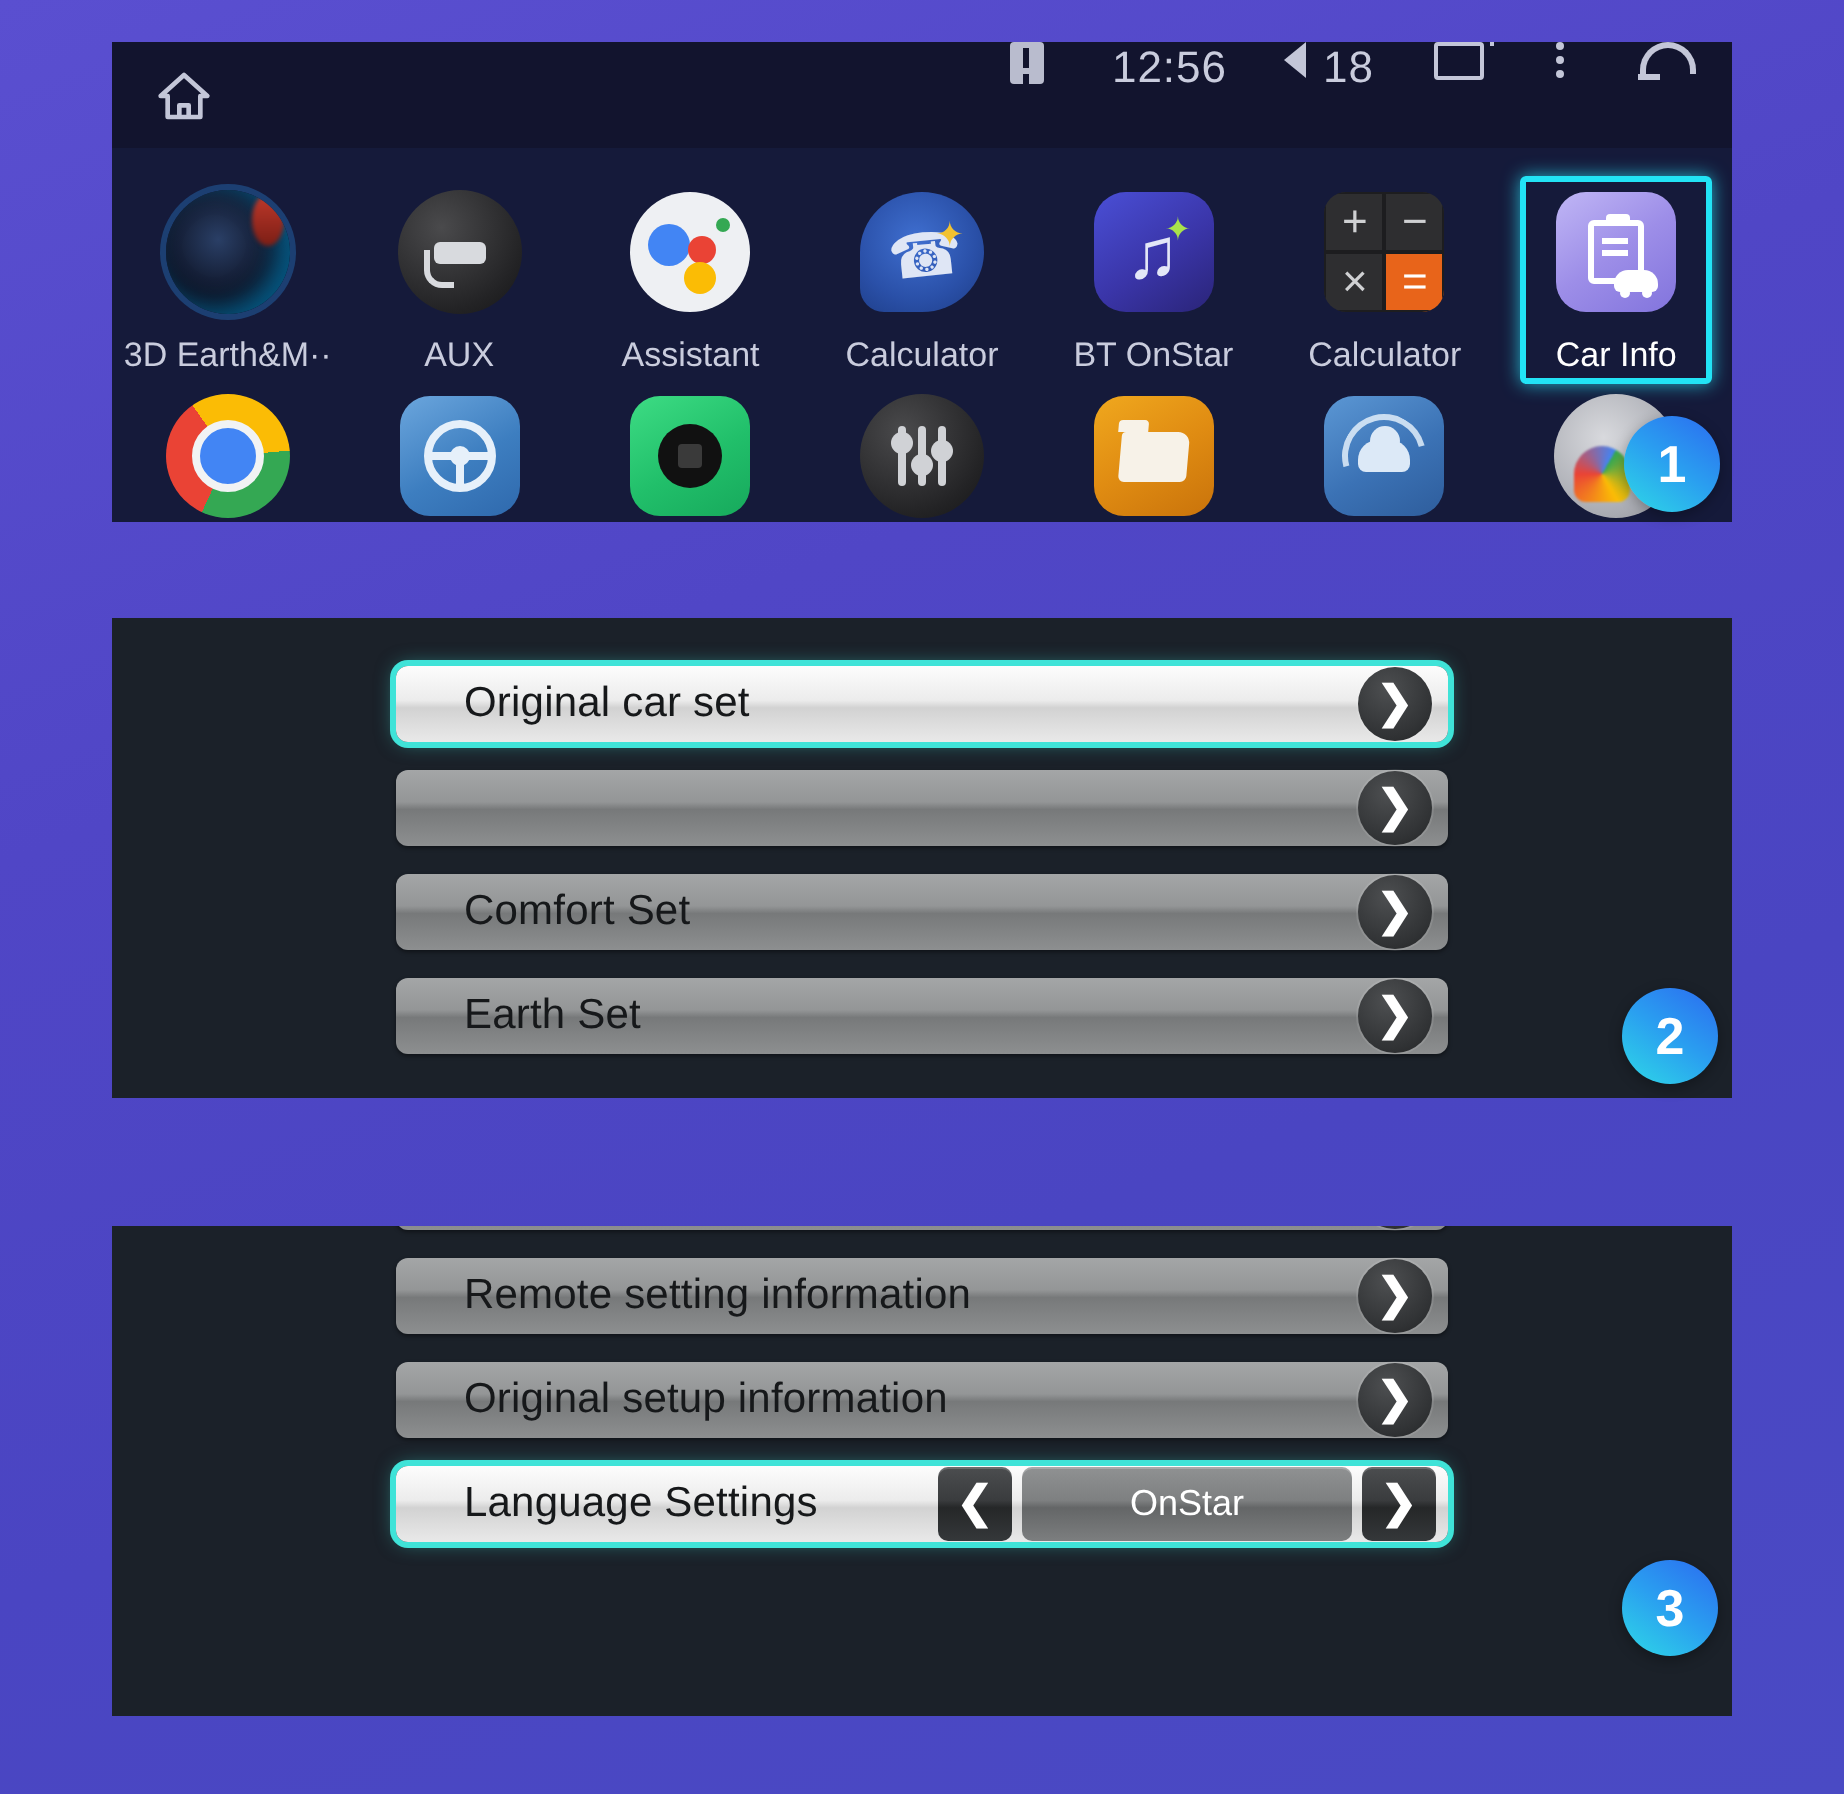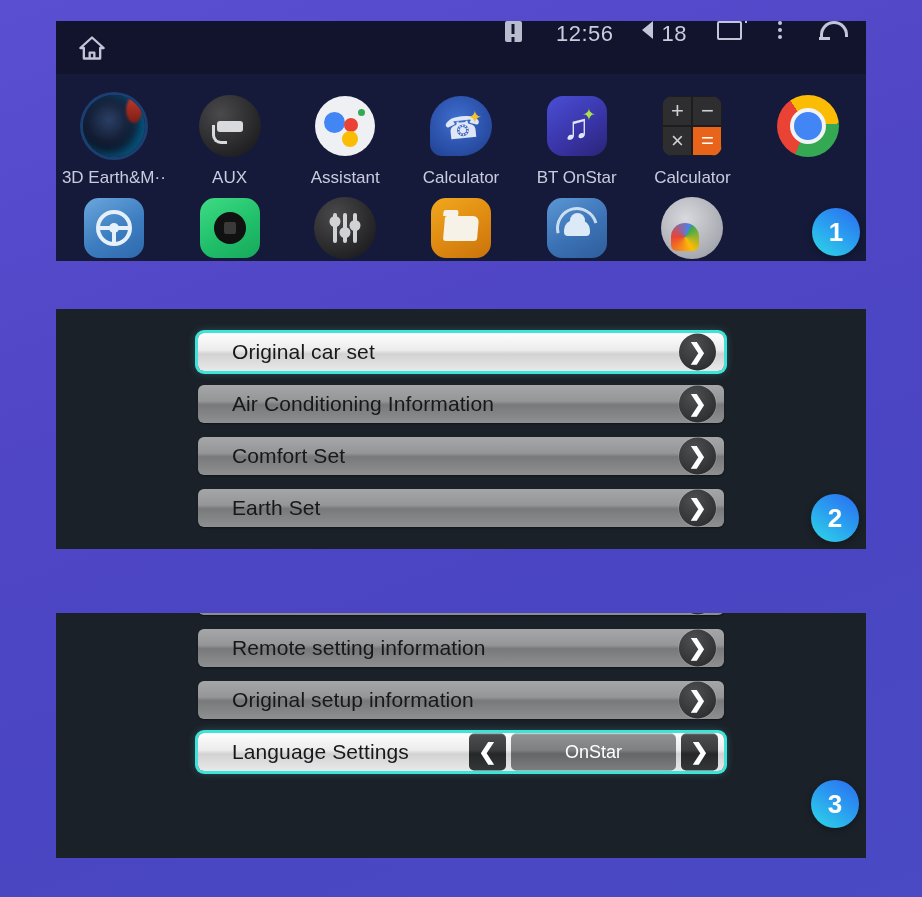--- a/index.html
+++ b/index.html
@@ -562,20 +562,32 @@
         <div class="ic-calc">
           <div>+</div>
           <div>−</div>
           <div>×</div>
           <div class="eq">=</div>
         </div>
       </div>
       <div class="applabel">Calculator</div>
     </div>
 
+    <div class="appcell selected">
+      <div class="sel-ring"></div>
+      <div class="appicon">
+        <div class="ic-carinfo">
+            <div class="clip">
+              <i></i>
+            </div>
+            <div class="car"></div>
+          </div>
+      </div>
+      <div class="applabel">Car Info</div>
+    </div>
 
     <div class="appcell">
       <div class="appicon">
           <div class="ic-chrome"></div>
         </div>
     </div>
 
     <div class="appcell">
       <div class="appicon">
         <div class="ic-wheel">
@@ -634,21 +646,20 @@
 
 <div class="settings-panel" id="panel-list-a">
   <div class="rowwrap">
 
     <div class="setrow highlight">
       <span class="label">Original car set</span>
       <span class="chev">❯</span>
     </div>
 
     <div class="setrow">
-      <span class="label">Air Conditioning Information</span>
       <span class="chev">❯</span>
     </div>
 
     <div class="setrow">
       <span class="label">Comfort Set</span>
       <span class="chev">❯</span>
     </div>
 
     <div class="setrow">
       <span class="label">Earth Set</span>

